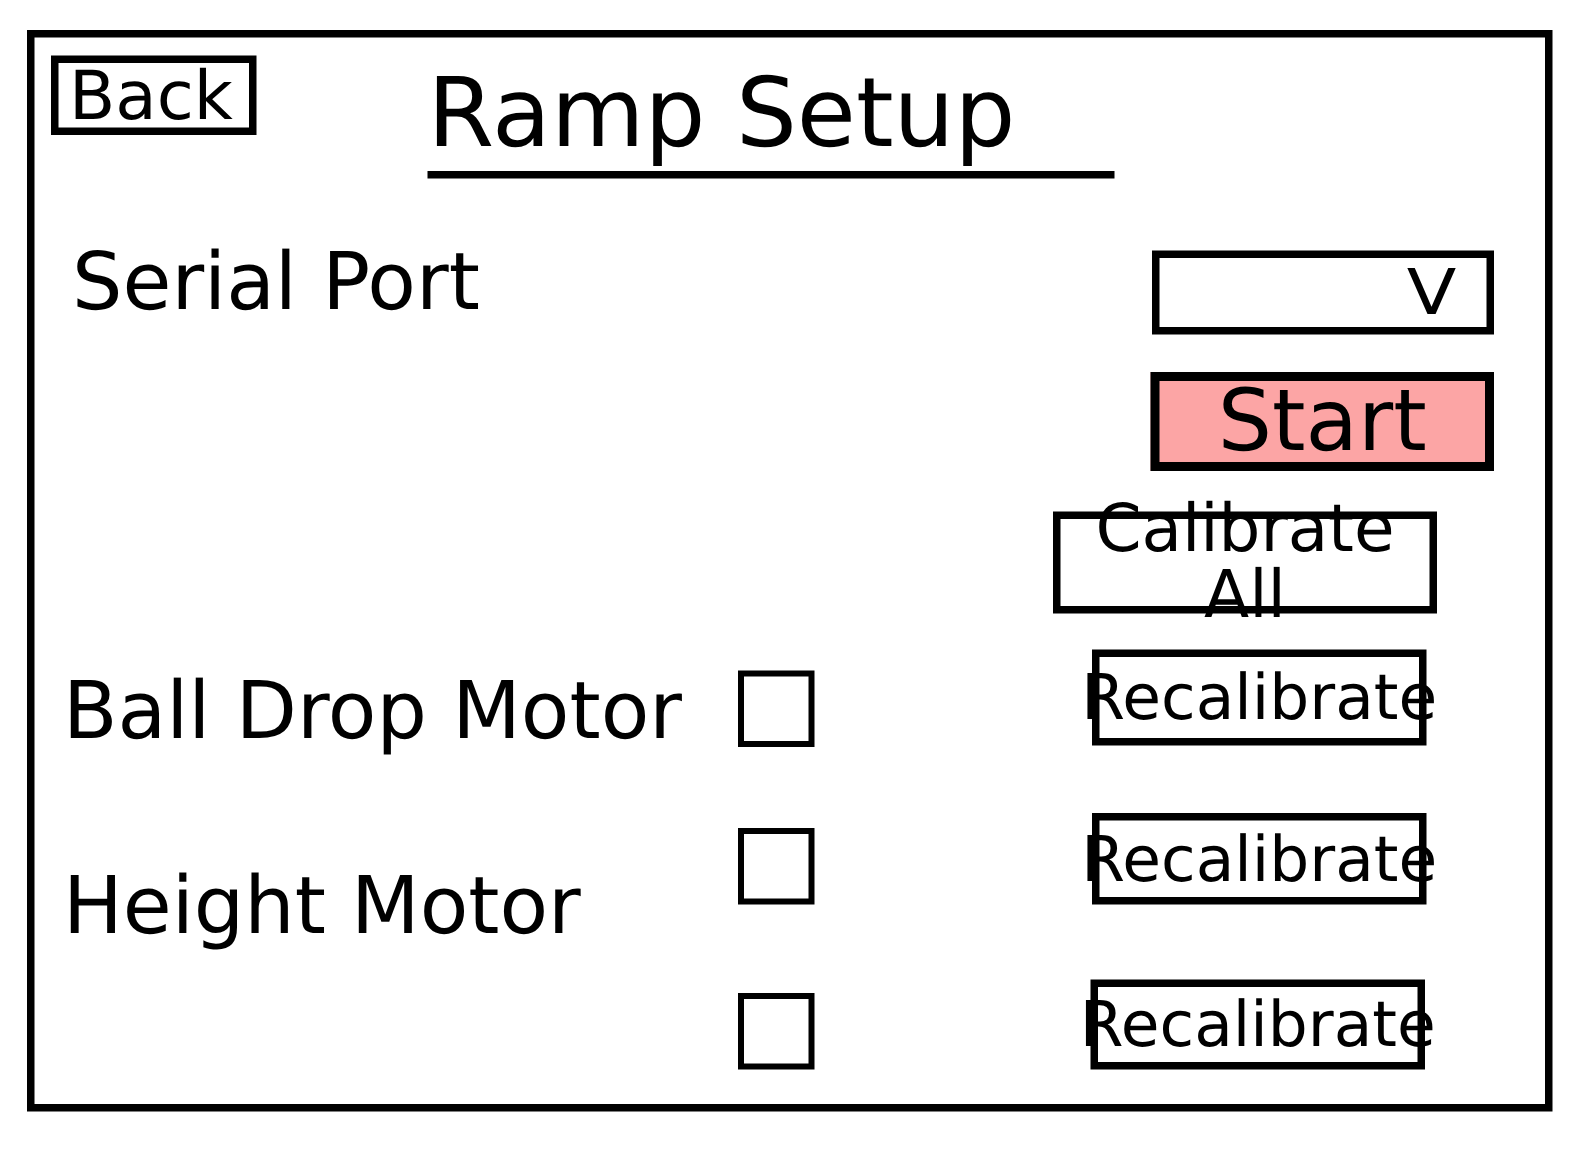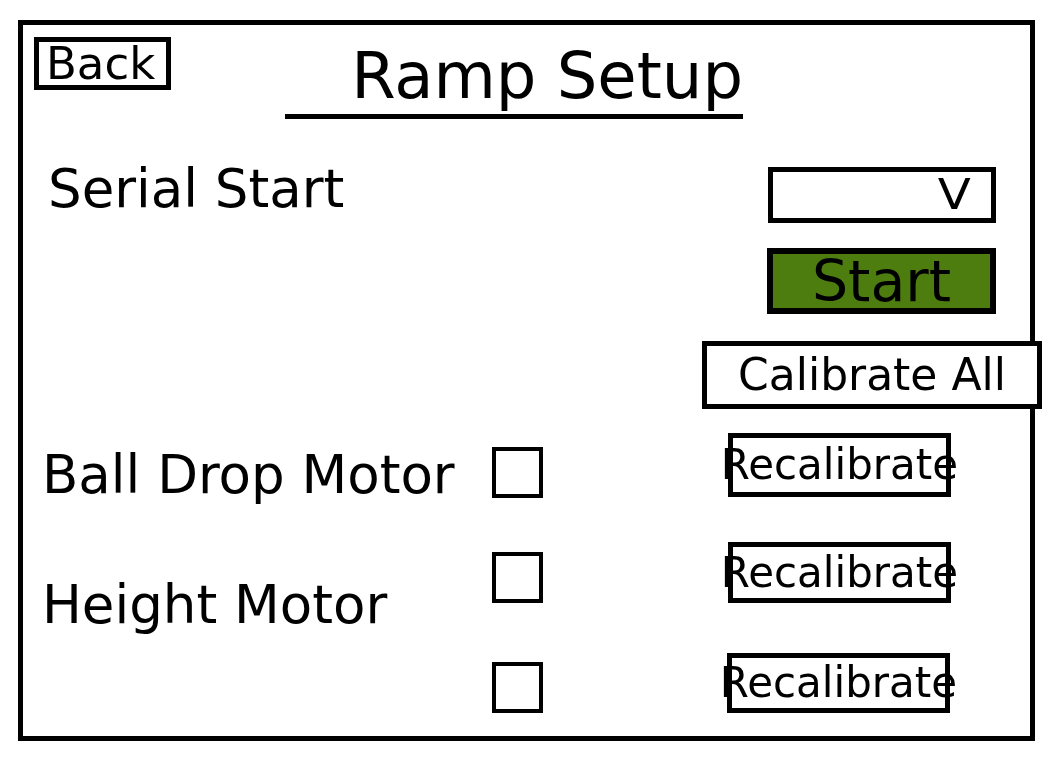--- a/index.html
+++ b/index.html
@@ -37,21 +37,21 @@
     width: 137px; height: 53px;
     font-size: 45px;
     justify-content: flex-start;
     padding-left: 7px;
     line-height: 1;
   }
 
   .title {
     left: 285px; top: 38px;
     width: 458px;
-    text-align: right;
+    text-align: left;
     font-size: 64px;
     line-height: 76px;
     border-bottom: 5px solid #000;
     white-space: nowrap;
   }
 
   .label {
     font-size: 53px;
     line-height: 62px;
     white-space: nowrap;
@@ -90,21 +90,21 @@
     left: 42px; top: 336px;
     font-size: 58px;
     line-height: 67px;
     border-bottom: 5px solid #000;
     padding-right: 36px;
     white-space: nowrap;
   }
 
   .calibrate-all-btn {
     left: 702px; top: 341px;
-    width: 340px; height: 68px;
+    width: 256px; height: 68px;
     border: 5px solid #000;
     font-size: 44px;
     line-height: 1;
   }
 
   .checkbox {
     width: 51px; height: 51px;
     border: 4px solid #000;
     background: #fff;
     cursor: pointer;
@@ -121,28 +121,28 @@
 </head>
 <body>
 
 <div class="screen">
   <div class="abs frame"></div>
 
   <button class="abs btn back-btn">Back</button>
 
   <div class="abs title">Ramp Setup</div>
 
-  <div class="abs label serial-label">Serial Start</div>
+  <div class="abs label serial-label">Serial Port</div>
 
   <div class="abs dropdown">
     <span class="value"></span>
     <span class="chevron">V</span>
   </div>
 
-  <button class="abs btn start-btn" style="background:#4d7c0f;">Start</button>
+  <button class="abs btn start-btn" style="background:#fca5a5;">Start</button>
 
 
   <button class="abs btn calibrate-all-btn">Calibrate All</button>
 
   <div class="abs label" style="left:42px; top:444px;">Ball Drop Motor</div>
   <div class="abs checkbox" style="left:492px; top:447px;" role="checkbox" aria-checked="false"></div>
   <button class="abs btn recal-btn" style="left:728px; top:433px; height:64px;">Recalibrate</button>
 
   <div class="abs label" style="left:42px; top:574px;text-align:center;">Height Motor</div>
   <div class="abs checkbox" style="left:492px; top:552px;" role="checkbox" aria-checked="false"></div>

